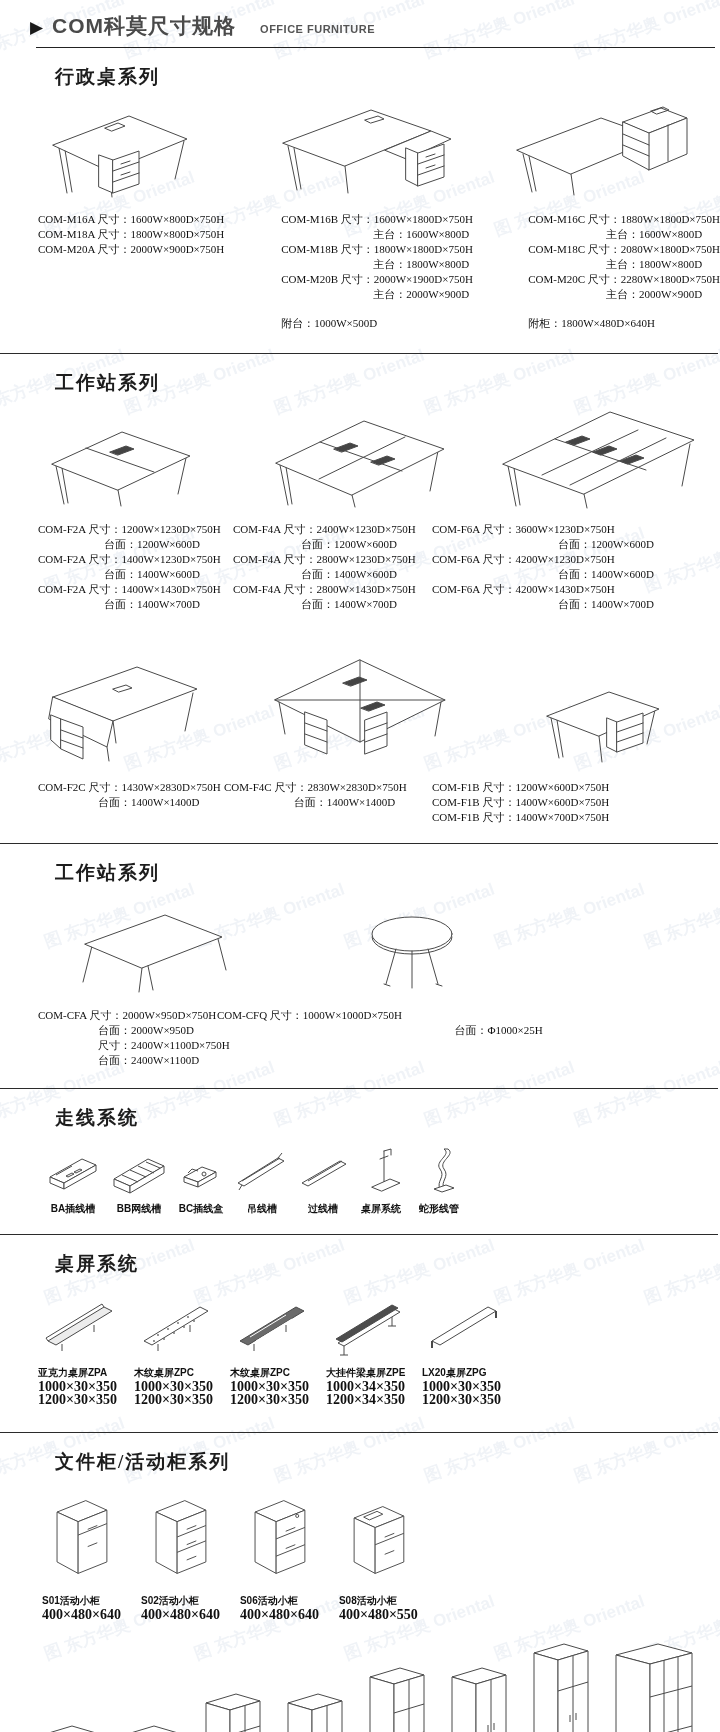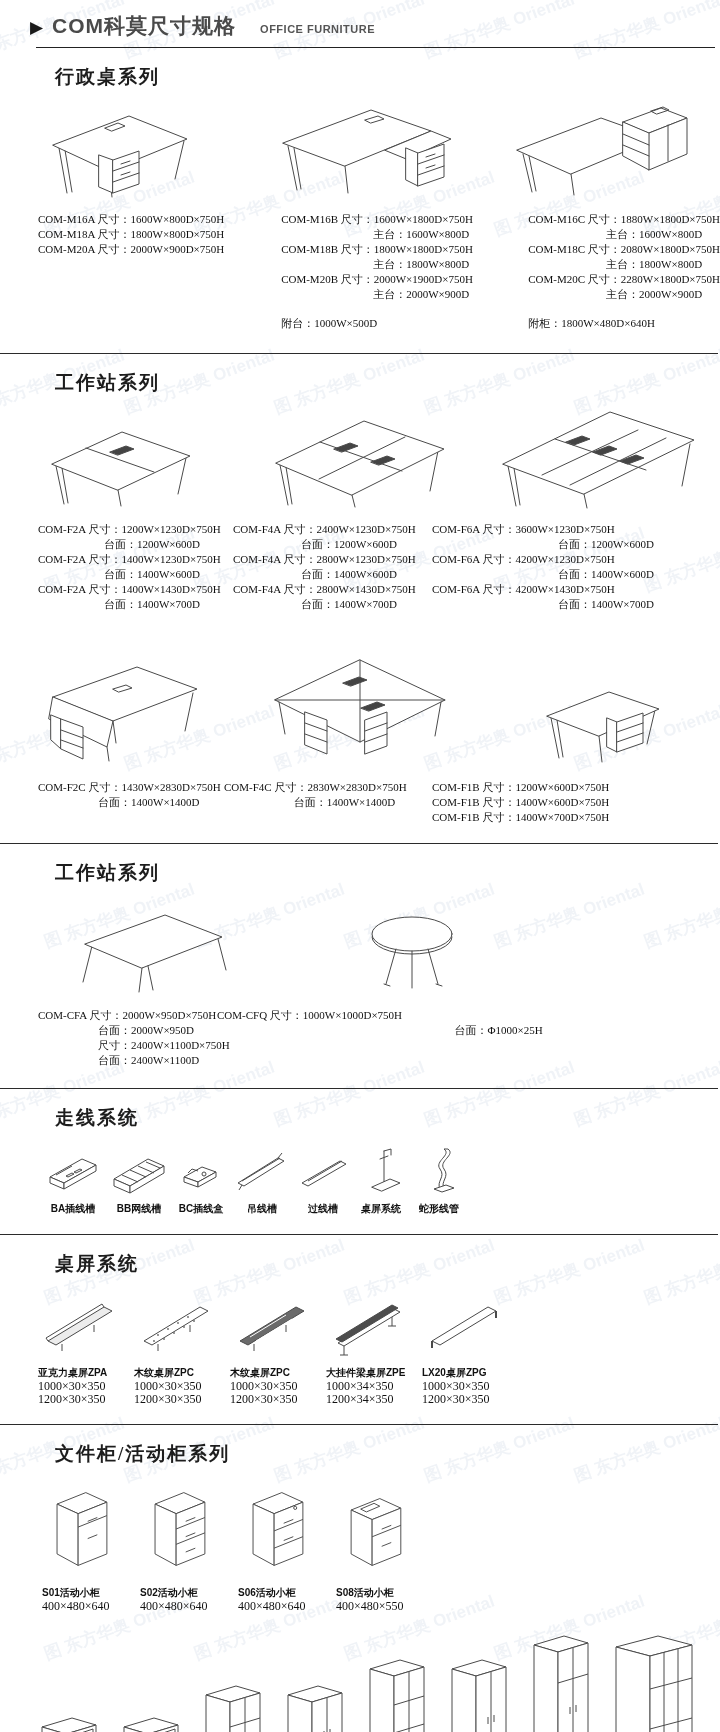--- a/index.html
+++ b/index.html
@@ -22,22 +22,22 @@
   .ln{font-size:11px;line-height:15px;white-space:nowrap;color:#101010;}
   .ind{padding-left:60px;text-align:center;}
   .extra{margin-top:14px;}
   .exec .c1{width:219px;} .exec .c2{width:223px;} .exec .c3{flex:1;}
   .ws .c1{width:168px;} .ws .c2{width:172px;} .ws .c3{flex:1;}
   .ws2 .c1{width:159px;} .ws2 .c2{width:181px;} .ws2 .c3{flex:1;}
   .conf .c1{width:152px;} .conf .c2{flex:1;}
   .cablerow{display:flex;margin:14px 0 0 44px;gap:8px;}
   .citem{margin:0;display:flex;flex-direction:column;align-items:center;}
   .lbl{font:bold 10px "Liberation Sans",sans-serif;color:#111;margin-top:5px;white-space:nowrap;}
-  .sz{font-size:12px;line-height:13px;color:#111;white-space:nowrap;}
-  .screenrow{display:flex;align-items:center;margin:10px 0 0 34px;gap:2px;}
+  .sz{font-size:14px;line-height:13px;color:#111;white-space:nowrap;font-weight:bold;}
+  .screenrow{display:flex;align-items:center;margin:10px 0 8px 34px;gap:2px;}
   .sitem{margin:0;width:94px;display:flex;flex-direction:column;align-items:flex-start;}
   .sitem figcaption{margin-left:4px;}
   .cabrow1{display:flex;align-items:flex-end;margin:16px 0 0 42px;gap:20px;}
   .cabrow2{display:flex;align-items:flex-end;margin:20px 0 0 34px;gap:12px;}
   .cabitem{margin:0;display:flex;flex-direction:column;align-items:flex-start;}
   .cabitem figcaption{margin-top:6px;}
   figure{padding:0;} .sp10{height:10px;} .sp14{height:14px;}
 </style>
 </head>
 <body>

